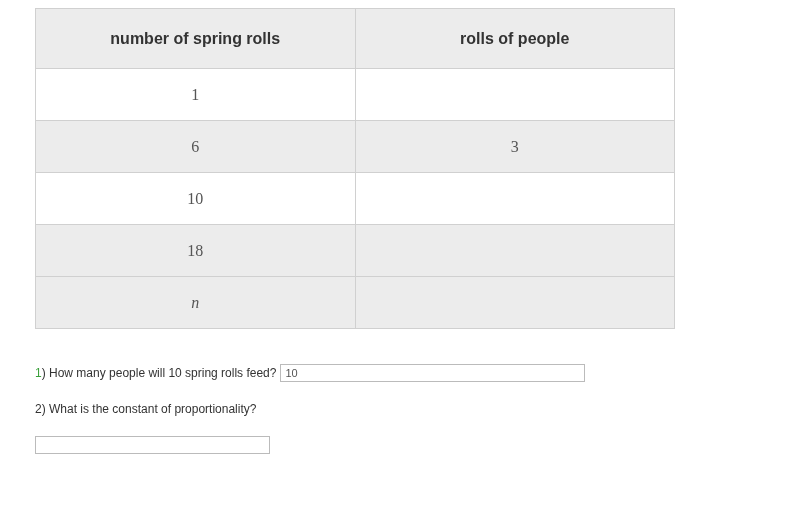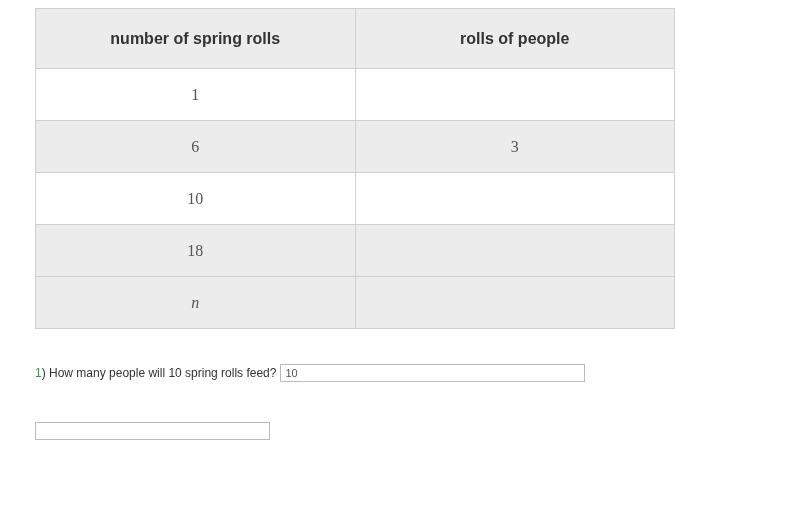--- a/index.html
+++ b/index.html
@@ -103,17 +103,18 @@
     </tr>
   </tbody>
 </table>
 
 <div class="question-row q1">
   <span class="qtext"><span class="marker">1</span><span>) How many people will 10 spring rolls feed?</span></span>
   <input type="text" value="10" style="">
 </div>
 
 <div class="question-row q2">
+  <span class="qtext">2) What is the constant of proportionality?</span>
 </div>
 
 <div class="question-row q3">
   <input type="text" value="" style="">
 </div>
 
 </body></html>

